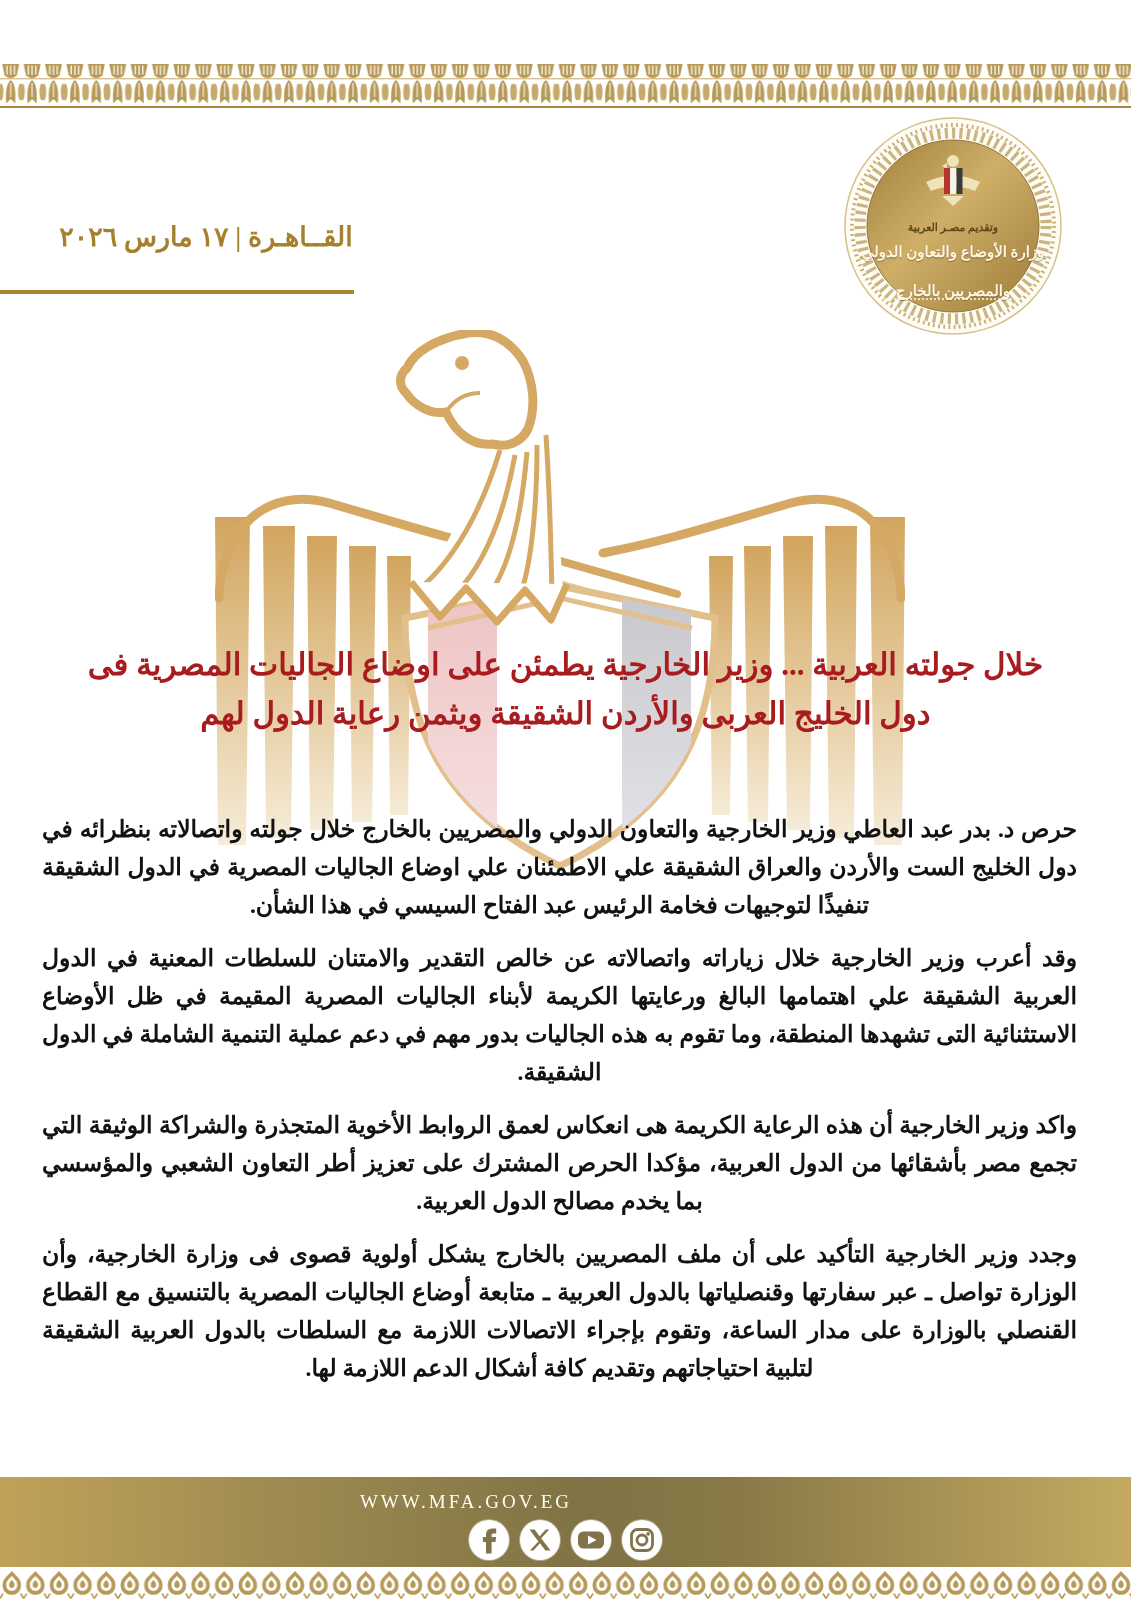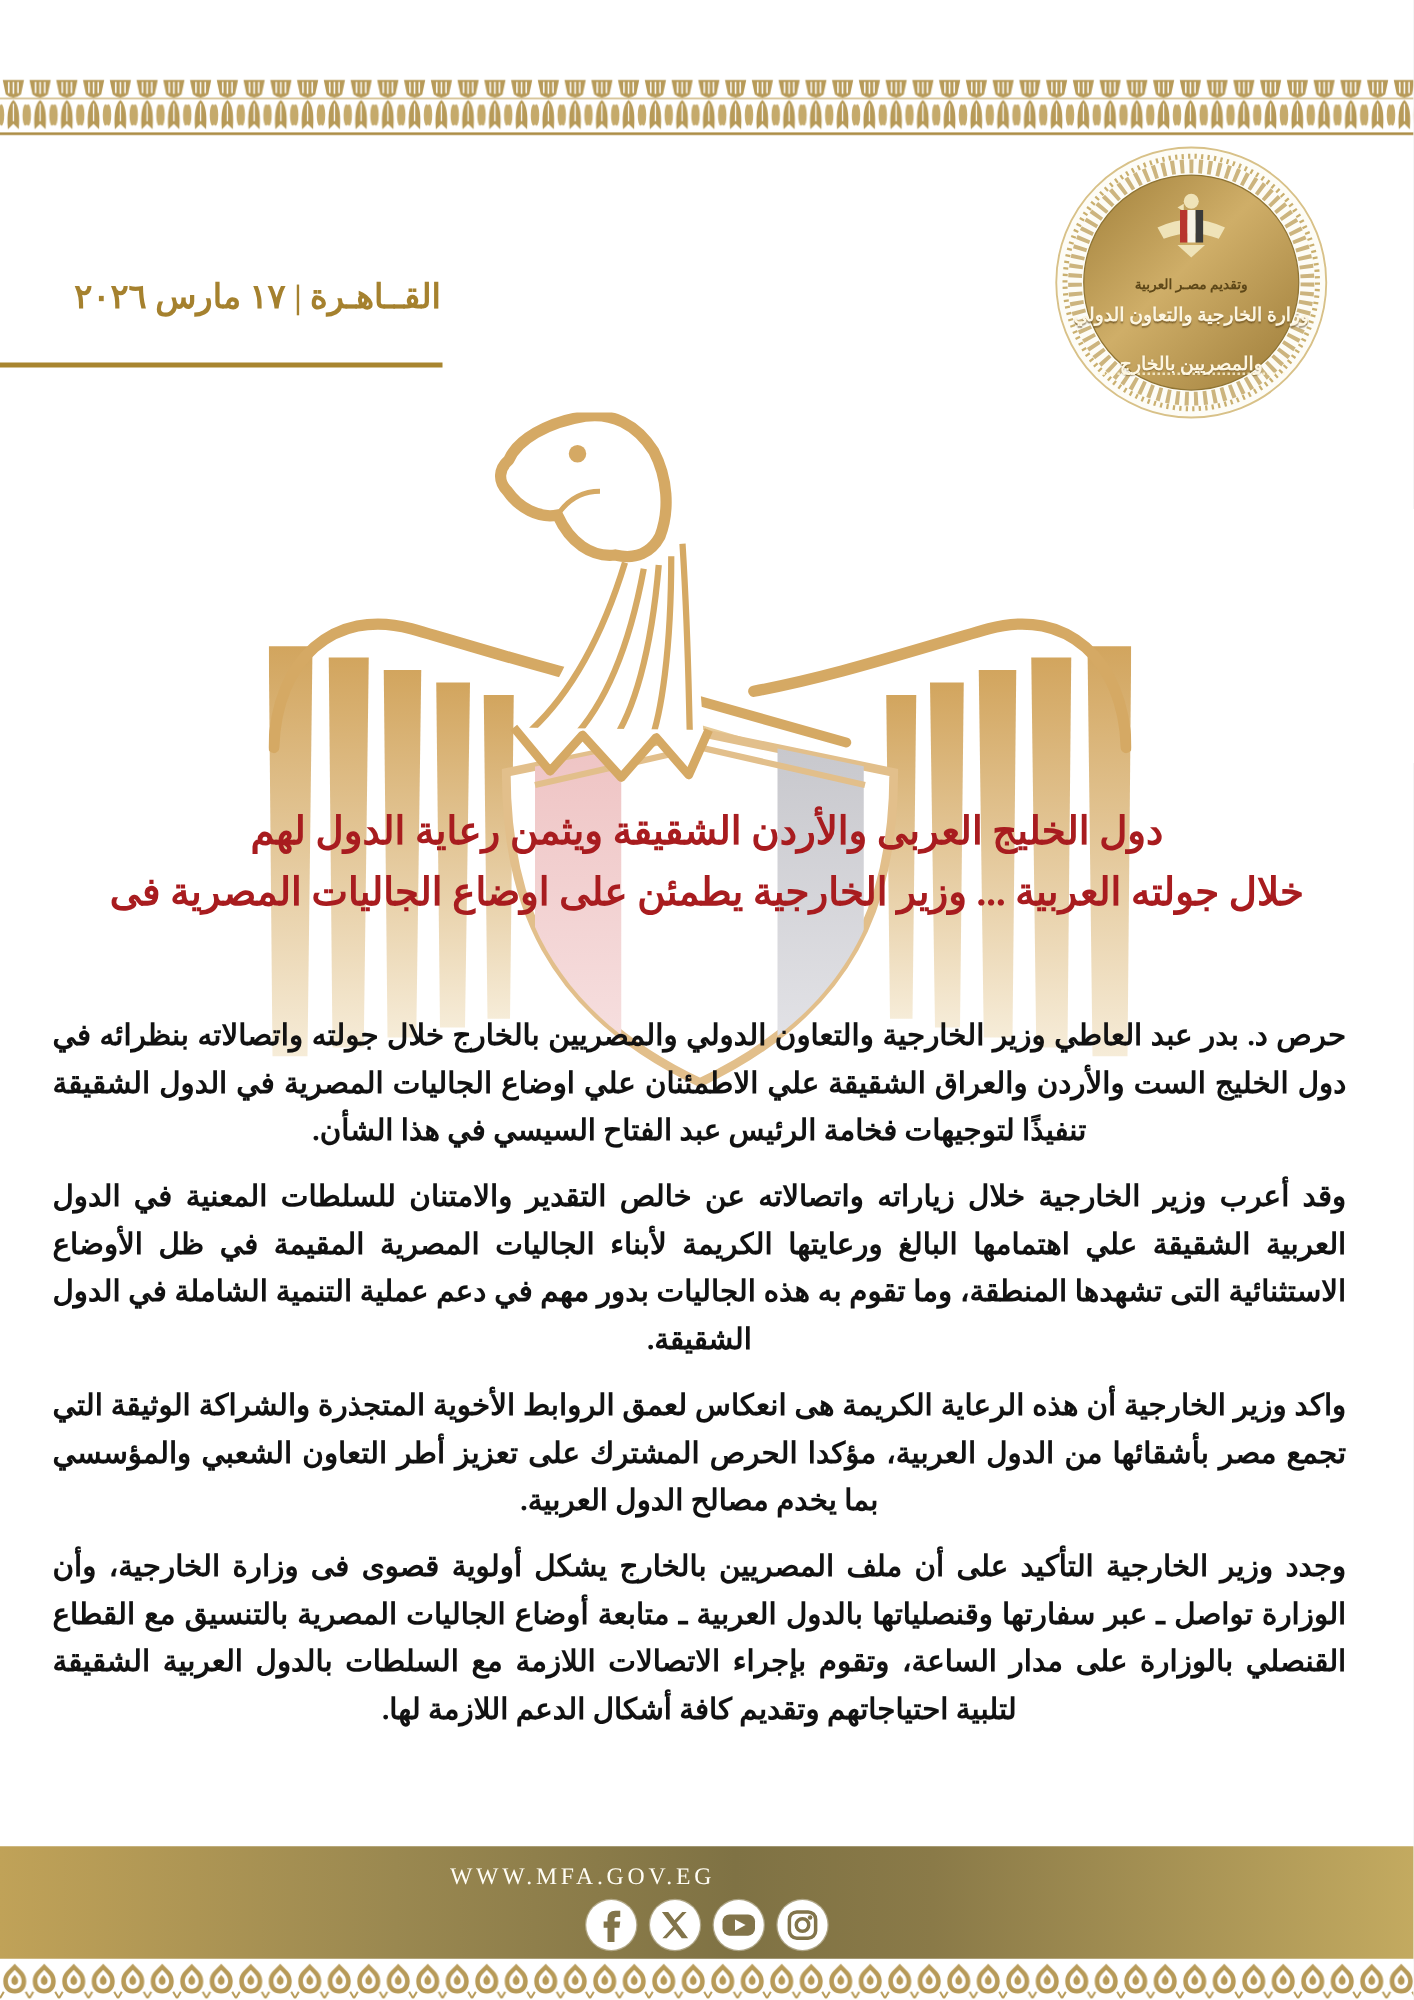--- a/index.html
+++ b/index.html
@@ -110,21 +110,21 @@
         <path d="M83,66 q27,-13 54,0 l-5,9 q-22,-9 -44,0 Z" fill="#efe3b8"></path>
         <circle cx="110" cy="45" r="6" fill="#efe3b8"></circle>
         <path d="M104,47 l-5,3 5,3 Z" fill="#efe3b8"></path>
         <rect x="101" y="52" width="6" height="26" fill="#b8352f"></rect>
         <rect x="107" y="52" width="6.5" height="26" fill="#f6f2e6"></rect>
         <rect x="113.5" y="52" width="6" height="26" fill="#3a3a3a"></rect>
         <path d="M99,80 h22 l-11,10 Z" fill="#efe3b8"></path>
       </g>
     </svg>
     <div class="seal-text seal-country">وتقديم مصـر العربية</div>
-    <div class="seal-text seal-min1">وزارة الخارجية والتعاون الدولي</div>
+    <div class="seal-text seal-min1">وزارة الأوضاع والتعاون الدولي</div>
     <div class="seal-text seal-min2">والمصريين بالخارج</div>
     <div class="abs seal-fineprint"></div>
   </div>
 
   <svg class="abs z0" style="left:215px;top:330px" width="690" height="545" viewBox="0 0 690 545">
     <defs>
       <linearGradient id="stripeGrad" x1="0" y1="0" x2="0" y2="1">
         <stop offset="0" stop-color="#d2a55e"></stop>
         <stop offset="1" stop-color="#f6ecd8"></stop>
       </linearGradient>
@@ -186,22 +186,22 @@
       <path d="M253,3 C222,8 199,22 192,38 C184,45 183,55 191,63
                C200,76 216,85 231,82 C241,104 258,116 277,114
                C294,118 306,112 313,99 C321,78 319,52 308,31
                C294,9 274,0 253,3 Z" fill="#ffffff" stroke="#d5a964" stroke-width="9" stroke-linejoin="round"></path>
       <path d="M231,82 C239,70 251,63 265,63" fill="none" stroke="#d5a964" stroke-width="4"></path>
       <circle cx="247" cy="33" r="7" fill="#d5a964"></circle>
     </g>
   </svg>
 
   <div class="abs headline">
+    <div>خلال جولته العربية ... وزير الخارجية يطمئن على اوضاع الجاليات المصرية فى</div>
     <div>دول الخليج العربى والأردن الشقيقة ويثمن رعاية الدول لهم</div>
-    <div>خلال جولته العربية ... وزير الخارجية يطمئن على اوضاع الجاليات المصرية فى</div>
   </div>
 
   <div class="abs body-text">
     <p>حرص د. بدر عبد العاطي وزير الخارجية والتعاون الدولي والمصريين بالخارج خلال جولته واتصالاته بنظرائه في دول الخليج الست والأردن والعراق الشقيقة علي الاطمئنان علي اوضاع الجاليات المصرية في الدول الشقيقة تنفيذًا لتوجيهات فخامة الرئيس عبد الفتاح السيسي في هذا الشأن.</p>
     <p>وقد أعرب وزير الخارجية خلال زياراته واتصالاته عن خالص التقدير والامتنان للسلطات المعنية في الدول العربية الشقيقة علي اهتمامها البالغ ورعايتها الكريمة لأبناء الجاليات المصرية المقيمة في ظل الأوضاع الاستثنائية التى تشهدها المنطقة، وما تقوم به هذه الجاليات بدور مهم في دعم عملية التنمية الشاملة في الدول الشقيقة.</p>
     <p>واكد وزير الخارجية أن هذه الرعاية الكريمة هى انعكاس لعمق الروابط الأخوية المتجذرة والشراكة الوثيقة التي تجمع مصر بأشقائها من الدول العربية، مؤكدا الحرص المشترك على تعزيز أطر التعاون الشعبي والمؤسسي بما يخدم مصالح الدول العربية.</p>
     <p>وجدد وزير الخارجية التأكيد على أن ملف المصريين بالخارج يشكل أولوية قصوى فى وزارة الخارجية، وأن الوزارة تواصل ـ عبر سفارتها وقنصلياتها بالدول العربية ـ متابعة أوضاع الجاليات المصرية بالتنسيق مع القطاع القنصلي بالوزارة على مدار الساعة، وتقوم بإجراء الاتصالات اللازمة مع السلطات بالدول العربية الشقيقة لتلبية احتياجاتهم وتقديم كافة أشكال الدعم اللازمة لها.</p>
   </div>
 
   <div class="abs footer-bar"></div>

